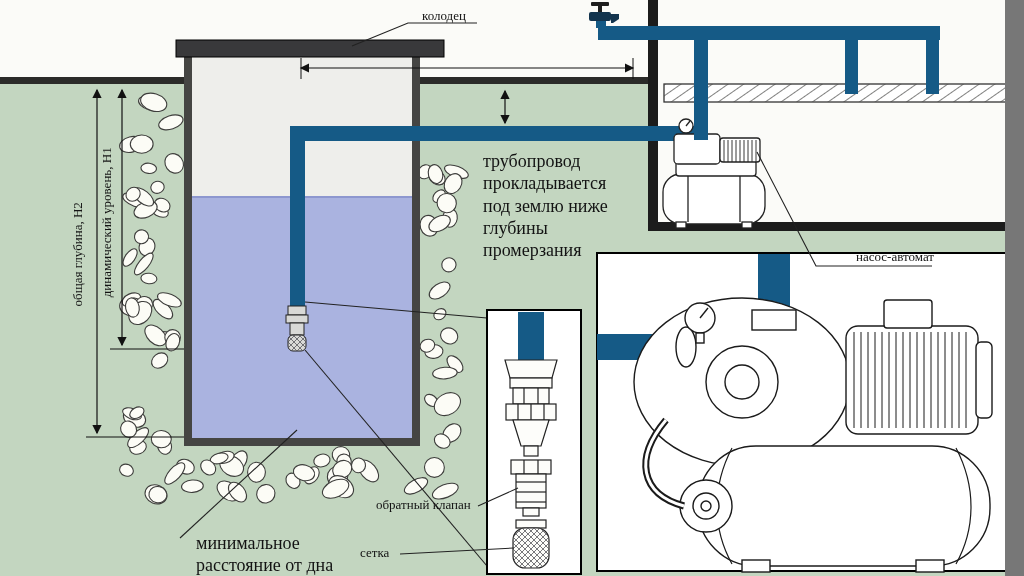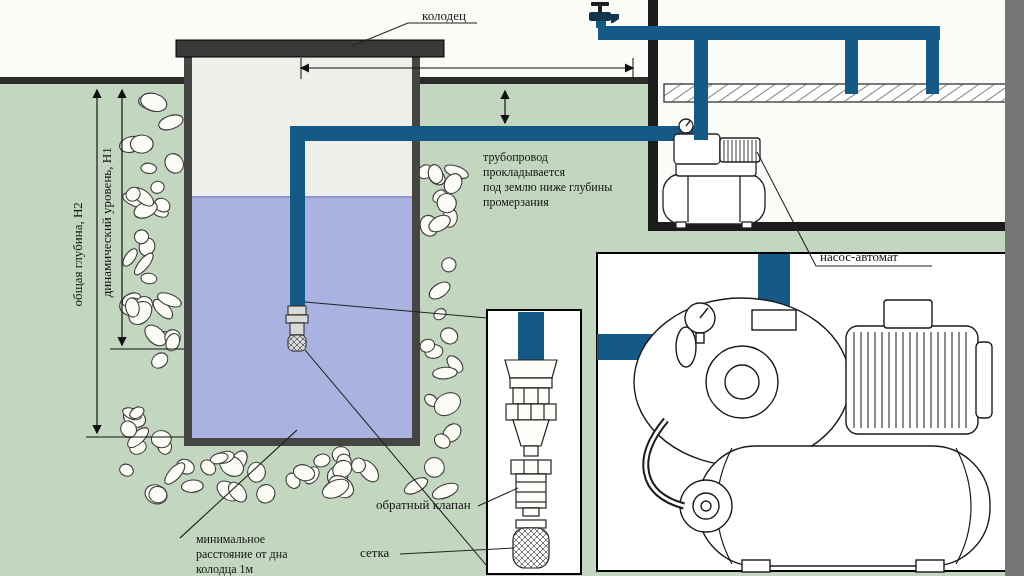--- a/index.html
+++ b/index.html
@@ -6,21 +6,21 @@
   .scene{
     position:relative;width:1005px;height:576px;overflow:hidden;
     font-family:Liberation Serif, serif;
     background:var(--background,#c3d6c0);
   }
   .scene svg{position:absolute;left:0;top:0;}
   .lbl{
     position:absolute;font-size:13px;color:var(--ink,#111);
     white-space:pre-line;line-height:1.28;
   }
-  .lbl.small{font-size:12px;line-height:1.24;}
+  .lbl.small{font-size:18px;line-height:1.24;}
   .lbl.rot{width:220px;text-align:center;transform:rotate(-90deg);}
   
   .pipe{fill:var(--pipe,#155a86);}
   .stone{fill:#fcfcf6;stroke:#3d3d3b;stroke-width:1.1;}
   .outline{fill:#ffffff;stroke:#1b1b1b;stroke-width:1.4;}
   .outline2{fill:#fdfdfa;stroke:#222;stroke-width:1.2;}
   .meas{stroke:#111;stroke-width:1.2;fill:none;}
   .tick{stroke:#111;stroke-width:1;fill:none;}
   .leader{stroke:#222;stroke-width:1.1;fill:none;}
   .seam{fill:none;stroke:#1b1b1b;stroke-width:1.2;}
@@ -285,19 +285,19 @@
     </g>
   </svg>
 
   <div class="lbl" style="left:422px;top:8px;">колодец</div>
   <div class="lbl small" style="left:483px;top:150px;width:170px;">трубопровод
 прокладывается
 под землю ниже глубины
 промерзания</div>
   <div class="lbl rot" style="left:-32px;top:246px;">общая глубина, Н2</div>
   <div class="lbl rot" style="left:-3px;top:214px;">динамический уровень, Н1</div>
-  <div class="lbl" style="left:820px;top:249px;">насос-автомат</div>
+  <div class="lbl" style="left:856px;top:249px;">насос-автомат</div>
   <div class="lbl" style="left:376px;top:497px;">обратный клапан</div>
   <div class="lbl" style="left:360px;top:545px;">сетка</div>
   <div class="lbl small" style="left:196px;top:532px;">минимальное
 расстояние от дна
 колодца 1м</div>
 </div>
 
 </body></html>

